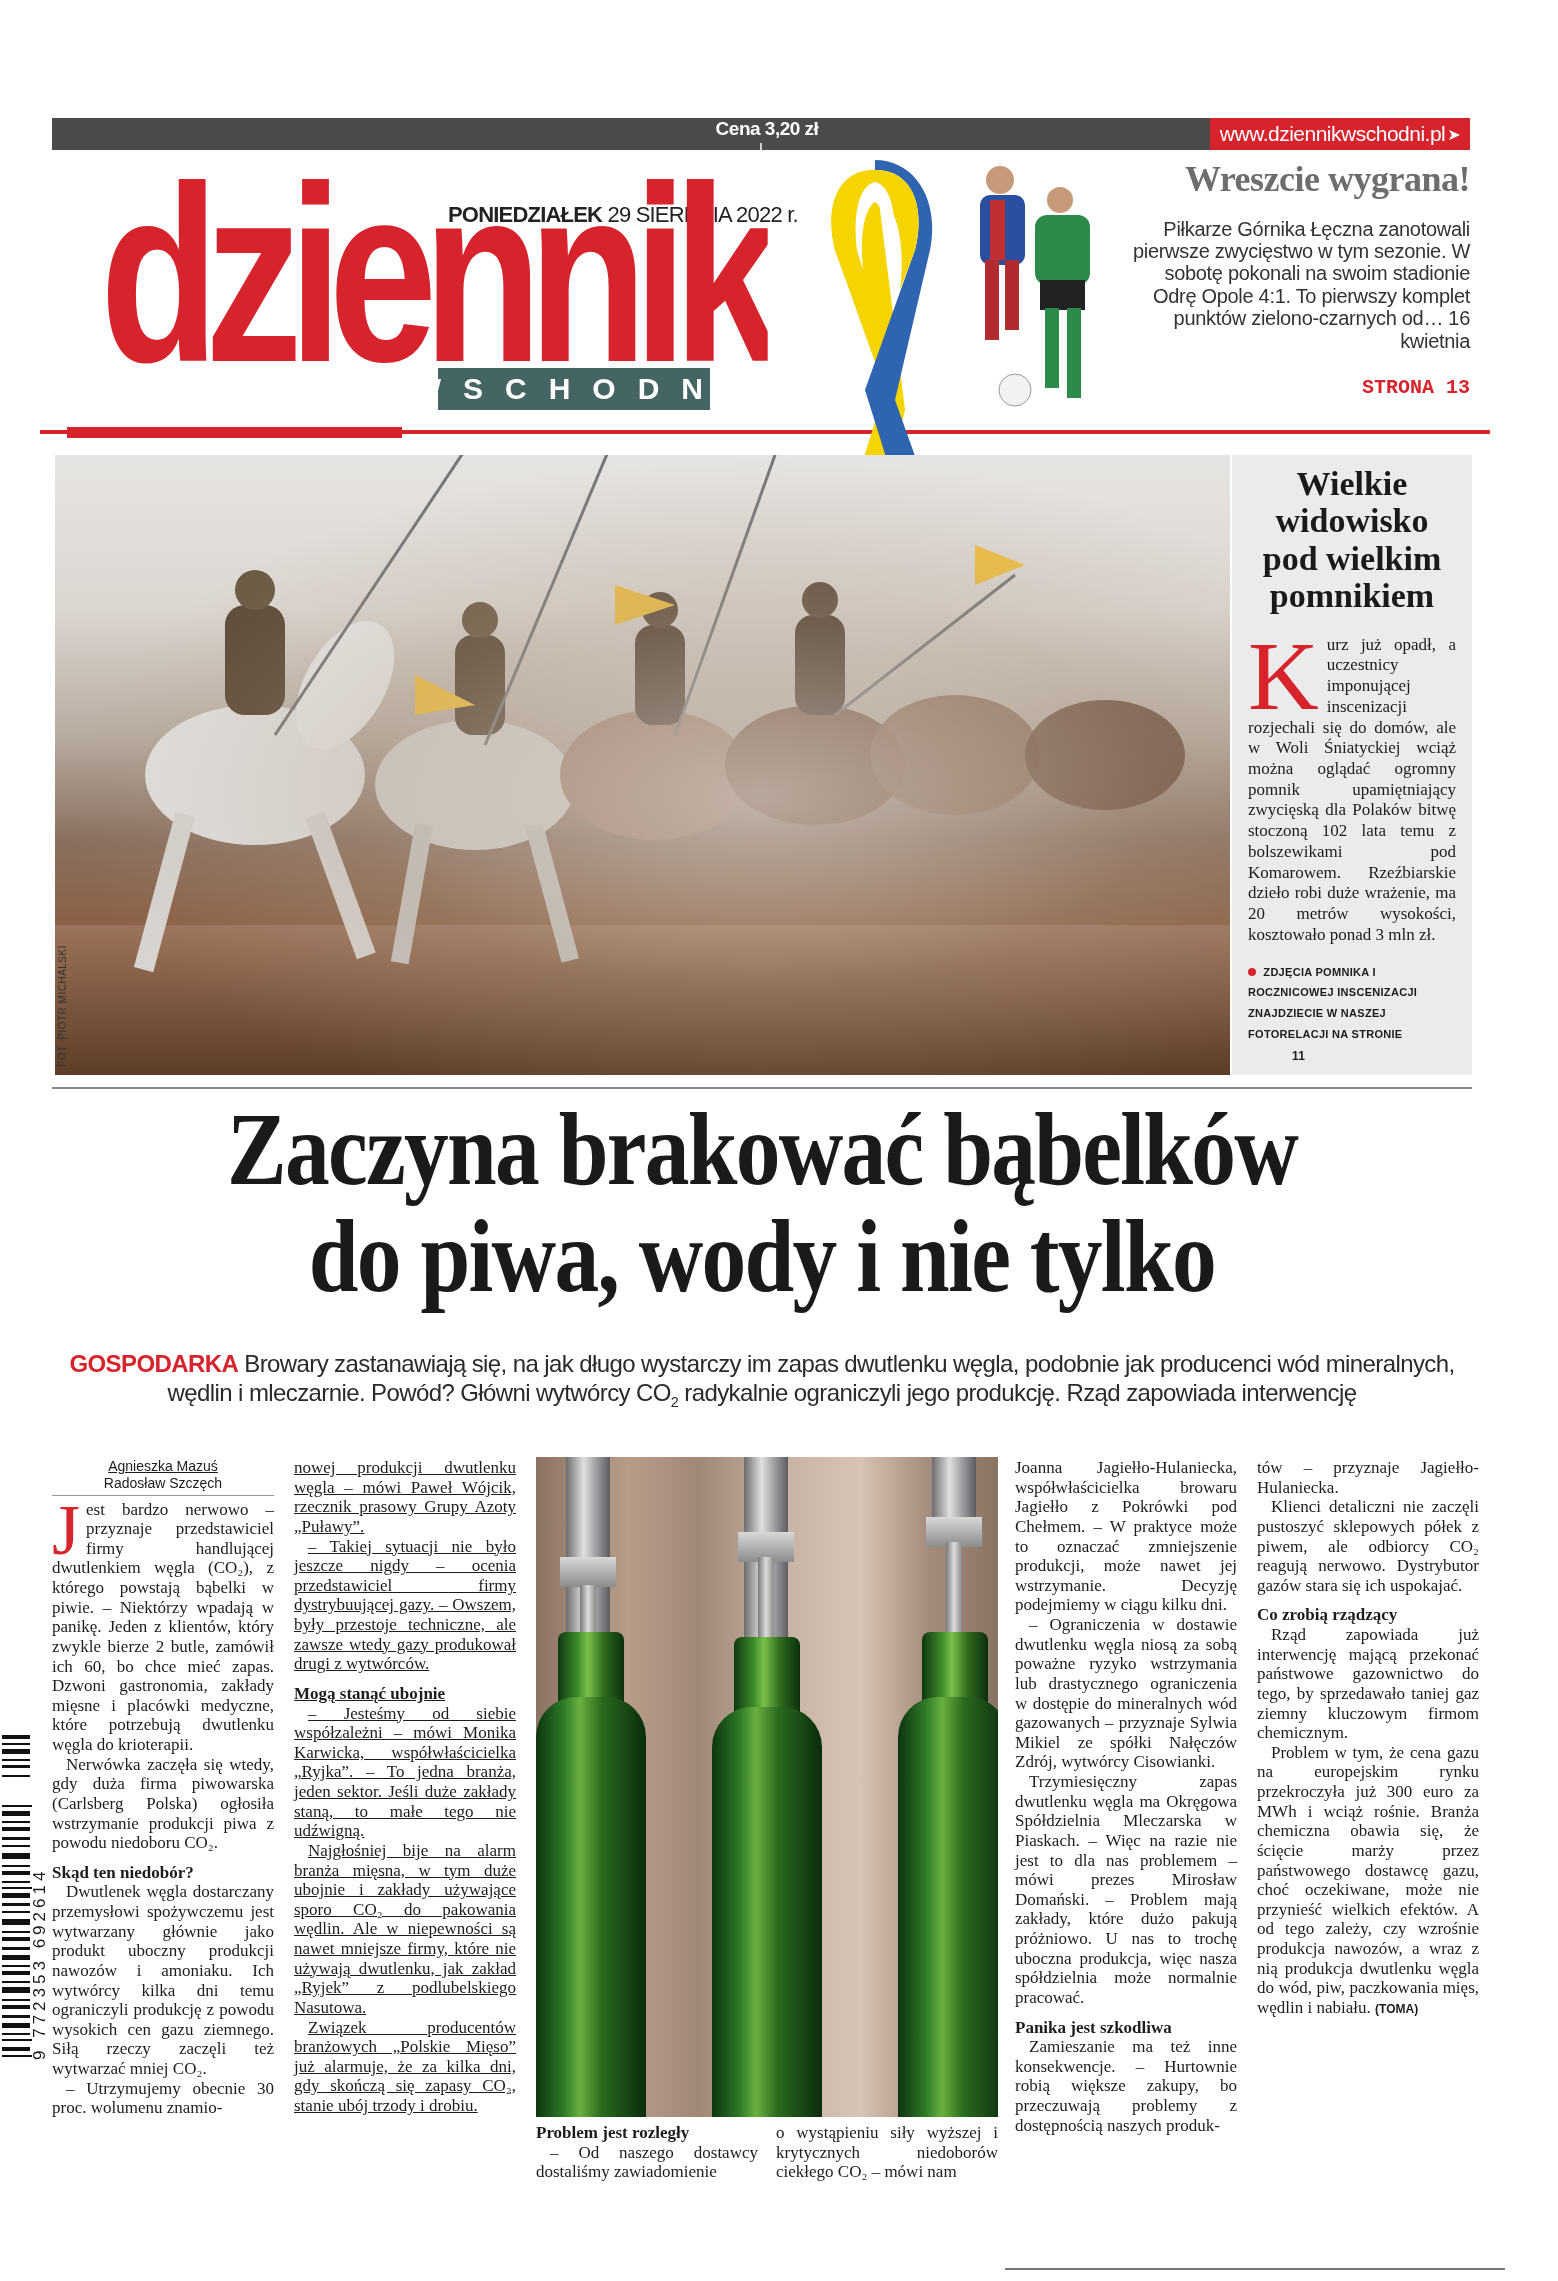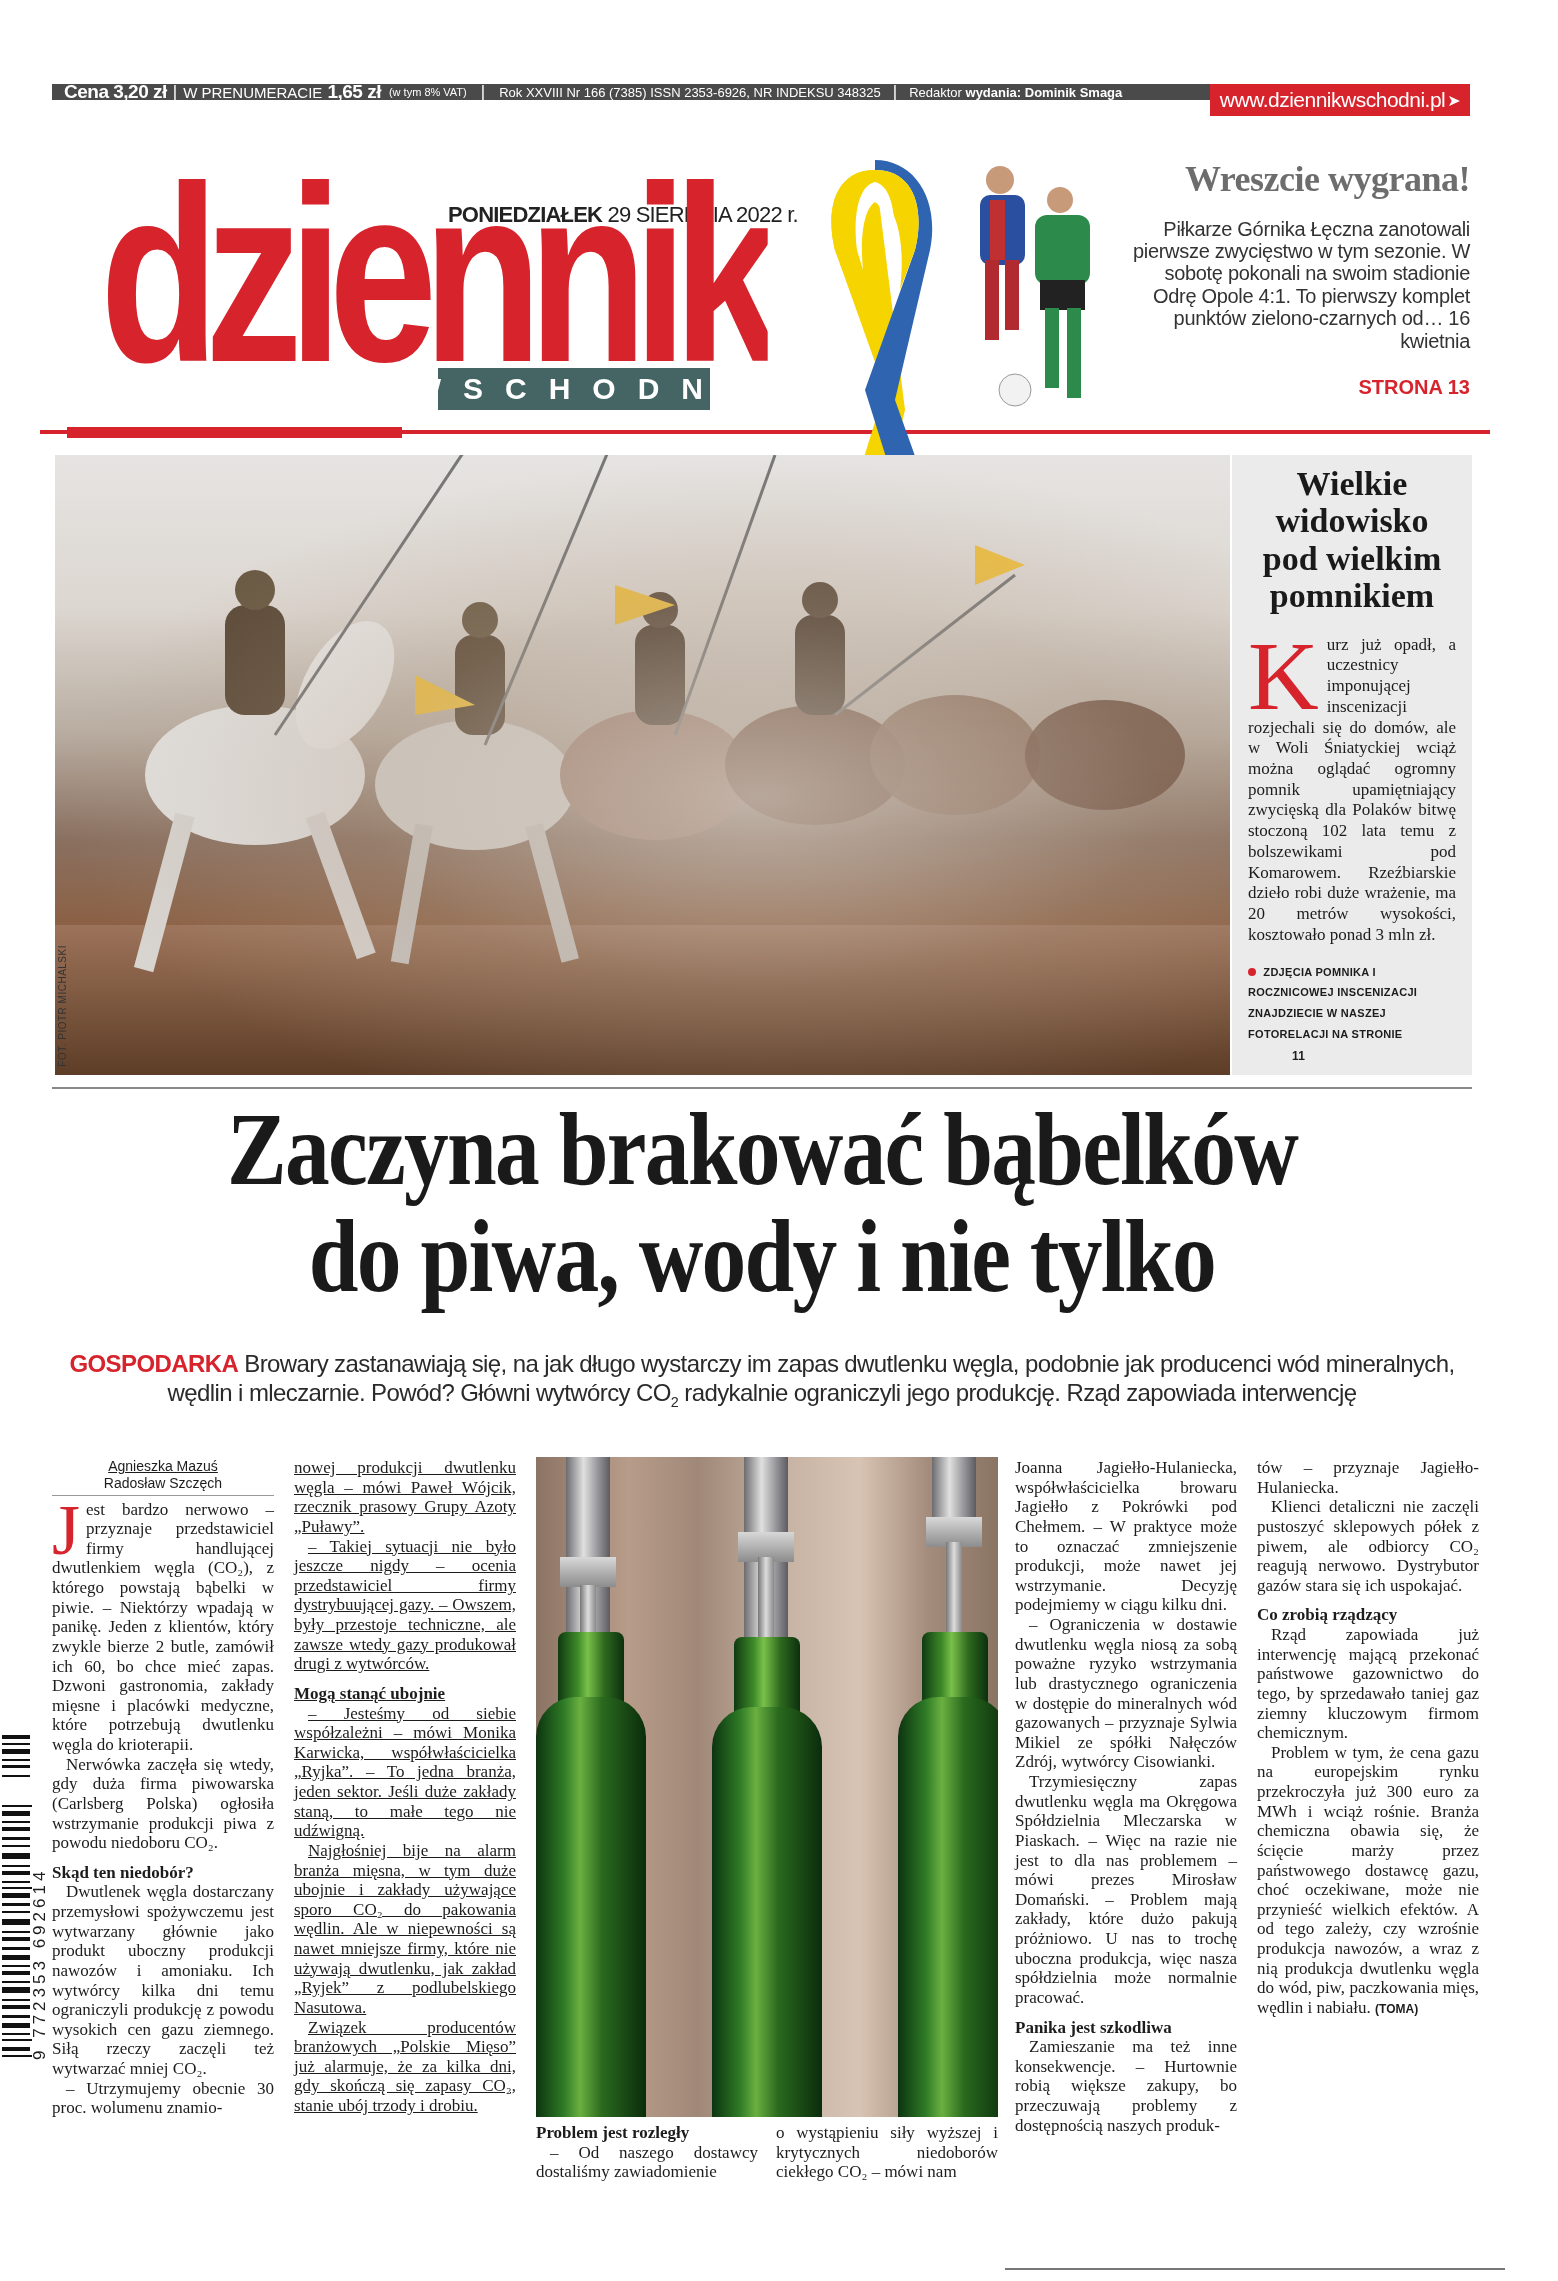--- a/index.html
+++ b/index.html
@@ -1,21 +1,21 @@
 <!DOCTYPE html>
 <html><head>
 <meta charset="utf-8">
 <style>
   * { box-sizing: border-box; margin: 0; padding: 0; }
   html, body { width: 1558px; height: 2281px; background: #fff; overflow: hidden; }
   body { position: relative; font-family: "Liberation Serif", serif; color: #1c1c1c; }
 
   
-  .topbar { position: absolute; left: 52px; top: 84px; width: 1418px; height: 16px; background: #4a4a4a; color: #fff;
-            font-family: "Liberation Sans", sans-serif; display: flex; align-items: center; font-size: 13px; white-space: nowrap; }
+  .topbar { position: absolute; left: 52px; top: 118px; width: 1418px; height: 32px; background: #4a4a4a; color: #fff;
+            font-family: "Liberation Sans", sans-serif; display: flex; align-items: center; font-size: 13px; white-space: nowrap; flex-direction: column; }
   .topbar .price { font-weight: bold; font-size: 19px; padding-left: 12px; letter-spacing: -0.5px; }
   .topbar .sep { margin: 0 6px; font-size: 17px; }
   .topbar .sub-label { font-size: 15px; }
   .topbar .sub-price { font-weight: bold; font-size: 19px; margin-left: 5px; letter-spacing: -0.5px; }
   .topbar .vat { font-size: 11px; margin-left: 8px; }
   .topbar .issn { font-size: 13px; }
   .topbar .editor b { font-weight: bold; }
   .topbar .url { position: absolute; right: 0; top: 0; height: 32px; width: 260px; background: #d7232c; font-size: 21px;
                  display: flex; align-items: center; justify-content: center; letter-spacing: -0.5px; }
   .topbar .url .cursor { font-size: 16px; margin-left: 2px; }
@@ -35,21 +35,21 @@
   
   .ribbon { position: absolute; left: 805px; top: 150px; width: 140px; height: 330px; }
 
   
   .football { position: absolute; left: 945px; top: 160px; width: 170px; height: 270px; }
 
   
   .teaser { position: absolute; left: 1120px; top: 160px; width: 350px; text-align: right; }
   .teaser h2 { font-family: "Liberation Serif", serif; font-weight: bold; font-size: 36px; color: #6d6d6d; letter-spacing: -0.5px; line-height: 1.1; }
   .teaser p { font-family: "Liberation Sans", sans-serif; font-size: 20px; color: #333; line-height: 1.12; margin-top: 18px; letter-spacing: -0.3px; }
-  .teaser .page { font-family: Liberation Sans, sans-serif; font-weight: bold; font-size: 20px; color: #d7232c; margin-top: 24px; }
+  .teaser .page { font-family: Liberation Mono, monospace; font-weight: bold; font-size: 20px; color: #d7232c; margin-top: 24px; }
 
   
   .hero { position: absolute; left: 55px; top: 455px; width: 1175px; height: 620px; overflow: hidden;
           background: linear-gradient(180deg, #e6e4e2 0%, #dcd6d0 25%, #b8aca0 45%, #8a7060 62%, #8c5c3c 80%, #6a4a32 100%); }
   .hero .dust { position: absolute; left: 0; top: 0; width: 100%; height: 100%;
                 background: radial-gradient(ellipse at 60% 55%, rgba(210,200,190,0.7) 0%, rgba(180,160,140,0.3) 40%, rgba(0,0,0,0) 70%); }
   .hero .credit { position: absolute; left: 2px; bottom: 8px; font-family: "Liberation Sans", sans-serif; font-size: 10px; color: #333;
                   writing-mode: vertical-rl; transform: rotate(180deg); letter-spacing: 0.5px; }
 
   

